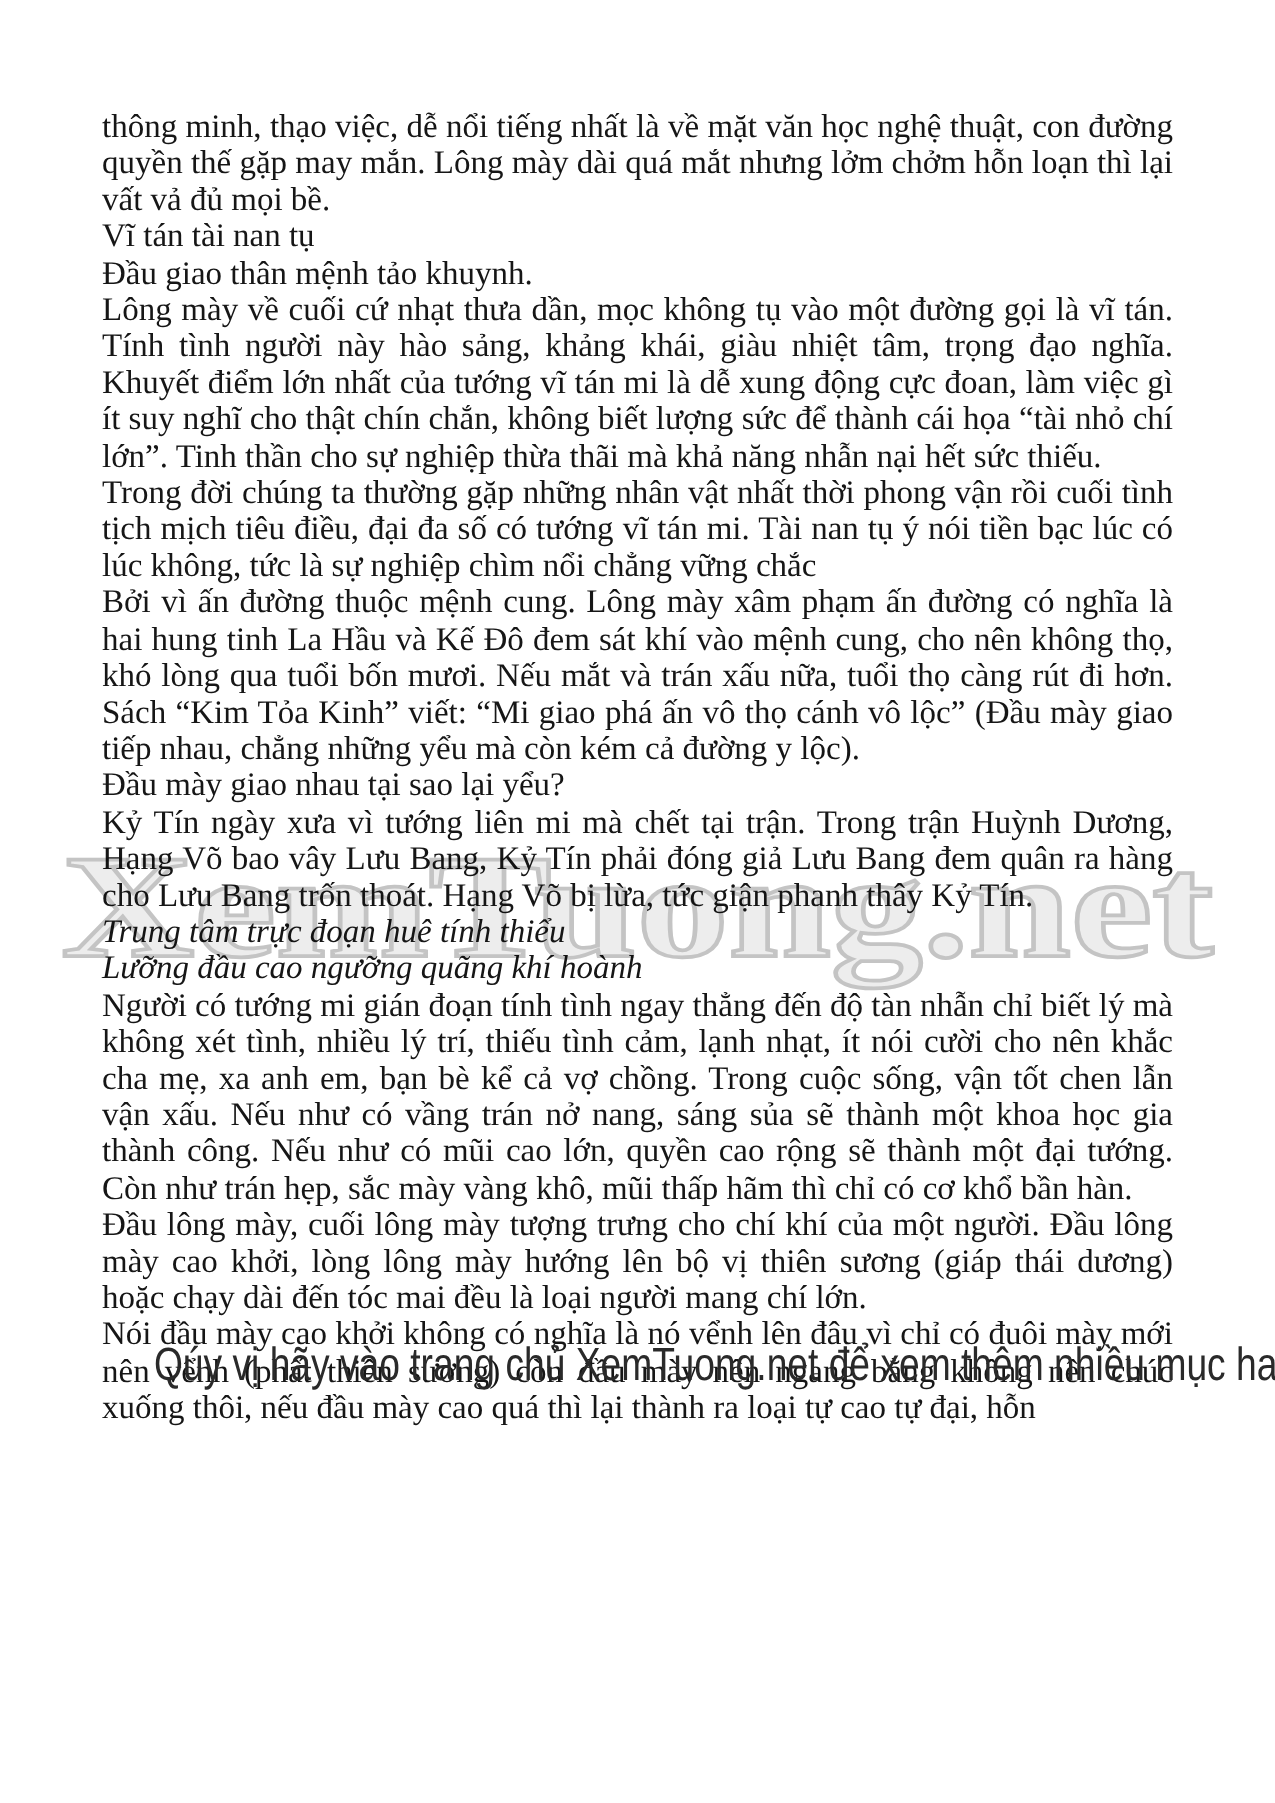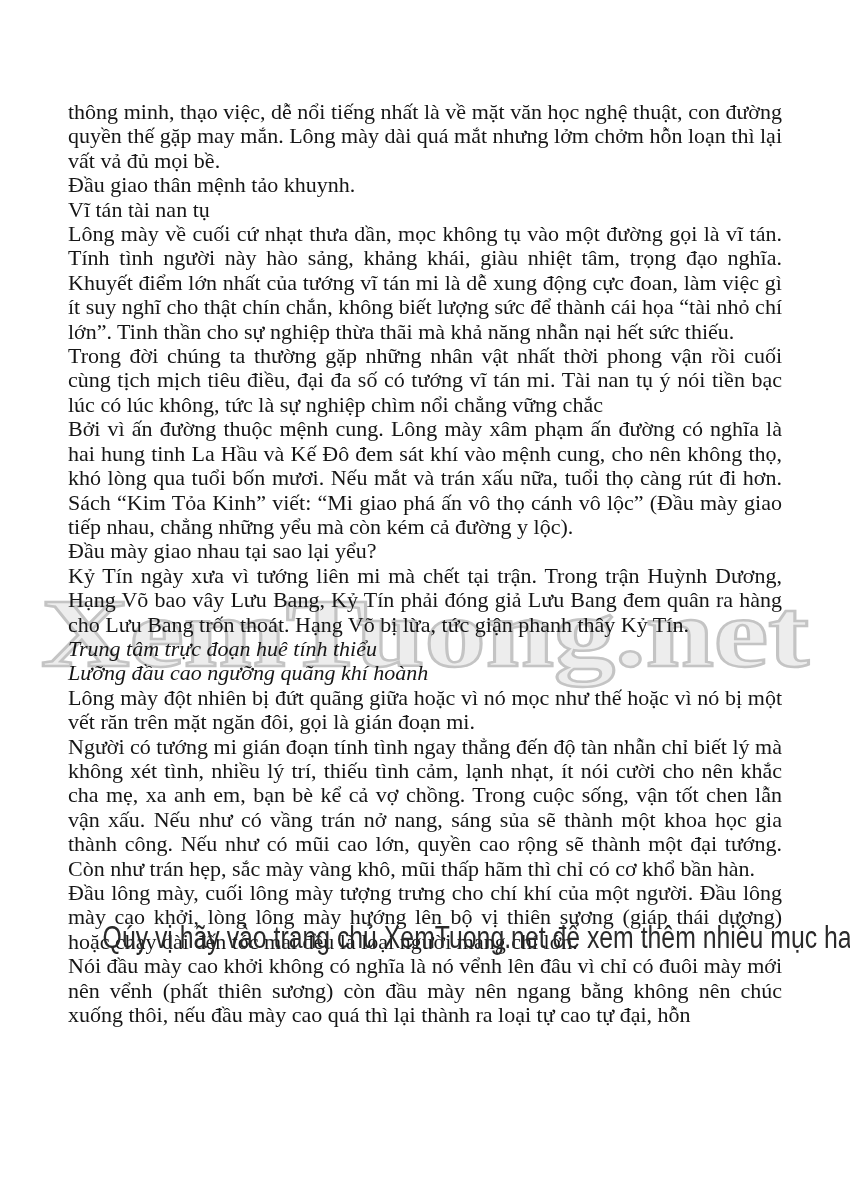--- a/index.html
+++ b/index.html
@@ -12,21 +12,20 @@
   * { margin: 0; padding: 0; box-sizing: border-box; }
   html, body {
     width: 850px; height: 1202px;
     background: var(--page-bg);
     overflow: hidden;
   }
   .page {
     position: relative;
     width: 850px; height: 934px;
     background: var(--page-bg);
-    margin-top: 28px;
   }
   .content {
     position: absolute;
     left: 68px; top: 72px;
     width: 714px;
     font-family: "Liberation Serif", "DejaVu Serif", serif;
     font-size: 22px;
     line-height: 24.4px;
     color: var(--text-color);
     text-align: justify;
@@ -68,30 +67,29 @@
     white-space: nowrap;
   }
 </style>
 </head>
 <body>
 
 <div class="page">
 
   <div class="content">
     <p class="para">thông minh, thạo việc, dễ nổi tiếng nhất là về mặt văn học nghệ thuật, con đường quyền thế gặp may mắn. Lông mày dài quá mắt nhưng lởm chởm hỗn loạn thì lại vất vả đủ mọi bề.</p>
+    <p class="para">Vĩ tán tài nan tụ</p>
     <p class="para">Đầu giao thân mệnh tảo khuynh.</p>
-    <p class="para">Vĩ tán tài nan tụ</p>
     <p class="para">Lông mày về cuối cứ nhạt thưa dần, mọc không tụ vào một đường gọi là vĩ tán. Tính tình người này hào sảng, khảng khái, giàu nhiệt tâm, trọng đạo nghĩa. Khuyết điểm lớn nhất của tướng vĩ tán mi là dễ xung động cực đoan, làm việc gì ít suy nghĩ cho thật chín chắn, không biết lượng sức để thành cái họa “tài nhỏ chí lớn”. Tinh thần cho sự nghiệp thừa thãi mà khả năng nhẫn nại hết sức thiếu.</p>
-    <p class="para">Trong đời chúng ta thường gặp những nhân vật nhất thời phong vận rồi cuối cùng tịch mịch tiêu điều, đại đa số có tướng vĩ tán mi. Tài nan tụ ý nói tiền bạc lúc có lúc không, tức là sự nghiệp chìm nổi chẳng vững chắc</p>
+    <p class="para">Trong đời chúng ta thường gặp những nhân vật nhất thời phong vận rồi cuối tình tịch mịch tiêu điều, đại đa số có tướng vĩ tán mi. Tài nan tụ ý nói tiền bạc lúc có lúc không, tức là sự nghiệp chìm nổi chẳng vững chắc</p>
     <p class="para">Bởi vì ấn đường thuộc mệnh cung. Lông mày xâm phạm ấn đường có nghĩa là hai hung tinh La Hầu và Kế Đô đem sát khí vào mệnh cung, cho nên không thọ, khó lòng qua tuổi bốn mươi. Nếu mắt và trán xấu nữa, tuổi thọ càng rút đi hơn. Sách “Kim Tỏa Kinh” viết: “Mi giao phá ấn vô thọ cánh vô lộc” (Đầu mày giao tiếp nhau, chẳng những yểu mà còn kém cả đường y lộc).</p>
     <p class="para">Đầu mày giao nhau tại sao lại yểu?</p>
     <p class="para">Kỷ Tín ngày xưa vì tướng liên mi mà chết tại trận. Trong trận Huỳnh Dương, Hạng Võ bao vây Lưu Bang, Kỷ Tín phải đóng giả Lưu Bang đem quân ra hàng cho Lưu Bang trốn thoát. Hạng Võ bị lừa, tức giận phanh thây Kỷ Tín.</p>
     <p class="para italic">Trung tâm trực đoạn huê tính thiểu</p>
     <p class="para italic">Lưỡng đầu cao ngưỡng quãng khí hoành</p>
-    <p class="para">Lông mày đột nhiên bị đứt quãng giữa hoặc vì nó mọc như thế hoặc vì nó bị một vết răn trên mặt ngăn đôi, gọi là gián đoạn mi.</p>
     <p class="para">Người có tướng mi gián đoạn tính tình ngay thẳng đến độ tàn nhẫn chỉ biết lý mà không xét tình, nhiều lý trí, thiếu tình cảm, lạnh nhạt, ít nói cười cho nên khắc cha mẹ, xa anh em, bạn bè kể cả vợ chồng. Trong cuộc sống, vận tốt chen lẫn vận xấu. Nếu như có vầng trán nở nang, sáng sủa sẽ thành một khoa học gia thành công. Nếu như có mũi cao lớn, quyền cao rộng sẽ thành một đại tướng. Còn như trán hẹp, sắc mày vàng khô, mũi thấp hãm thì chỉ có cơ khổ bần hàn.</p>
     <p class="para">Đầu lông mày, cuối lông mày tượng trưng cho chí khí của một người. Đầu lông mày cao khởi, lòng lông mày hướng lên bộ vị thiên sương (giáp thái dương) hoặc chạy dài đến tóc mai đều là loại người mang chí lớn.</p>
     <p class="para">Nói đầu mày cao khởi không có nghĩa là nó vểnh lên đâu vì chỉ có đuôi mày mới nên vểnh (phất thiên sương) còn đầu mày nên ngang bằng không nên chúc xuống thôi, nếu đầu mày cao quá thì lại thành ra loại tự cao tự đại, hỗn</p>
   </div>
 
   <div class="watermark">XemTuong.net</div>
 
   <div class="footer">
     <span class="footer-text">Qúy vị hãy vào trang chủ XemTuong.net để xem thêm nhiều mục hay khác</span>
   </div>

